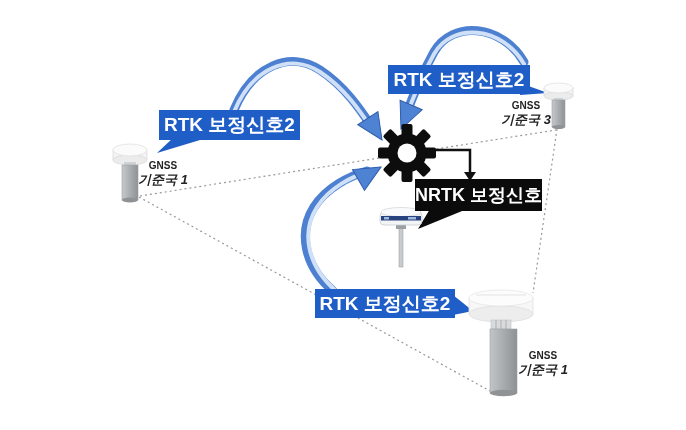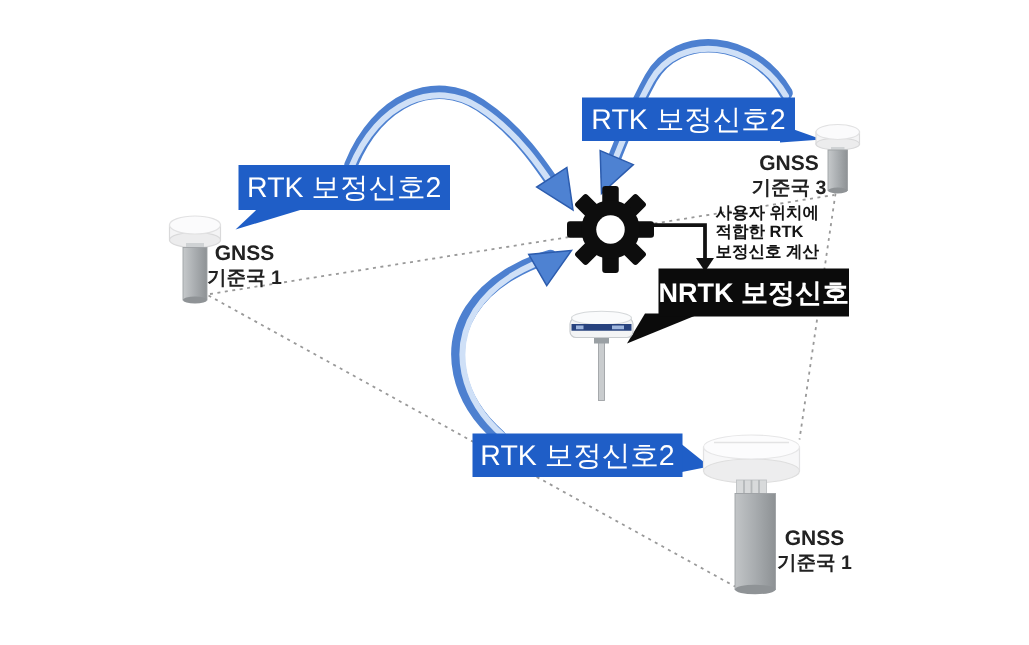--- a/index.html
+++ b/index.html
@@ -3,37 +3,36 @@
 <meta charset="utf-8">
 <style>
   html,body { margin:0; padding:0; background:#ffffff; }
   .canvas {
     position:relative; width:686px; height:430px; background:#ffffff;
     font-family:"Liberation Sans","DejaVu Sans",sans-serif; overflow:hidden;
   }
   .bg-svg { position:absolute; left:0; top:0; }
   .icon-svg { position:absolute; }
   .rtk-label {
-    position:absolute; background:#1f5ec7; color:#ffffff; font-weight:normal;
+    position:absolute; background:#1f5ec7; color:#ffffff; font-weight:bold;
     font-size:19px; display:flex; align-items:center; justify-content:center;
     white-space:nowrap; letter-spacing:0px;
   }
   .nrtk-label {
     position:absolute; background:#0b0b0b; color:#ffffff; font-weight:bold;
     font-size:18px; display:flex; align-items:center; justify-content:center;
     white-space:nowrap;
-    margin-left:24px;
   }
   .calc-note {
     position:absolute; font-size:11px; font-weight:bold; color:#141414;
     line-height:13px; white-space:pre-line;
   }
   .st-label { position:absolute; text-align:center; color:#222222; font-weight:bold; }
-  .st-label .l1 { display:block; font-size:14px; }
-  .st-label .l2 { display:block; font-size:13px; }
+  .st-label .l1 { display:block; font-size:10px; }
+  .st-label .l2 { display:block; font-size:13px;font-style:italic; }
   .user-label .l1 { font-size:12px; }
   .user-label .l2 { font-size:12px; }
 </style>
 </head>
 <body>
 
 <div class="canvas">
 
   <svg class="bg-svg" width="686" height="430" viewBox="0 0 686 430">
 
@@ -155,23 +154,20 @@
       <circle r="9.5" fill="#ffffff"></circle>
     </g>
   </svg>
 
   <div class="rtk-label" style="left:159px; top:110px; width:141px; height:30px;">RTK 보정신호2</div>
   <div class="rtk-label" style="left:388px; top:65px; width:142px; height:29px;">RTK 보정신호2</div>
   <div class="rtk-label" style="left:315px; top:289px; width:140px; height:29px;">RTK 보정신호2</div>
 
   <div class="nrtk-label" style="left:415px; top:179px; width:127px; height:32px;">NRTK 보정신호</div>
 
-  <div class="calc-note" style="left:477px; top:136px; width:78px;">사용자 위치에
-적합한 RTK
-보정신호 계산</div>
 
   <div class="st-label" style="left:136px; top:160px; width:54px;">
     <span class="l1">GNSS</span>
     <span class="l2">기준국 1</span>
   </div>
   <div class="st-label" style="left:499px; top:100px; width:54px;">
     <span class="l1">GNSS</span>
     <span class="l2">기준국 3</span>
   </div>
   <div class="st-label" style="left:516px; top:350px; width:54px;">

